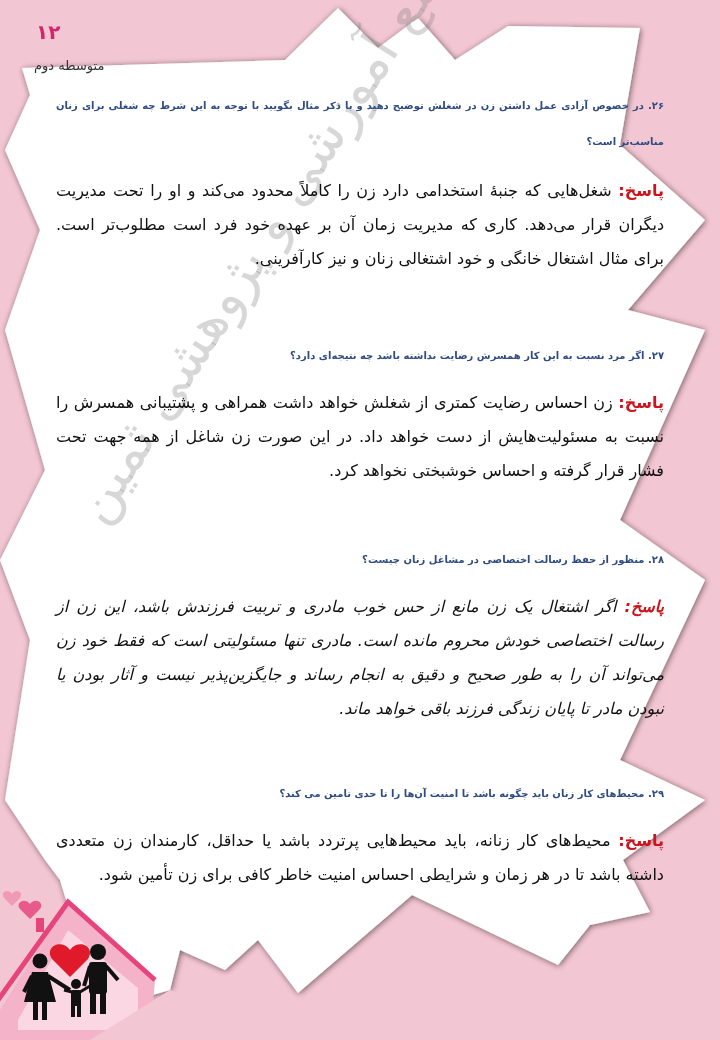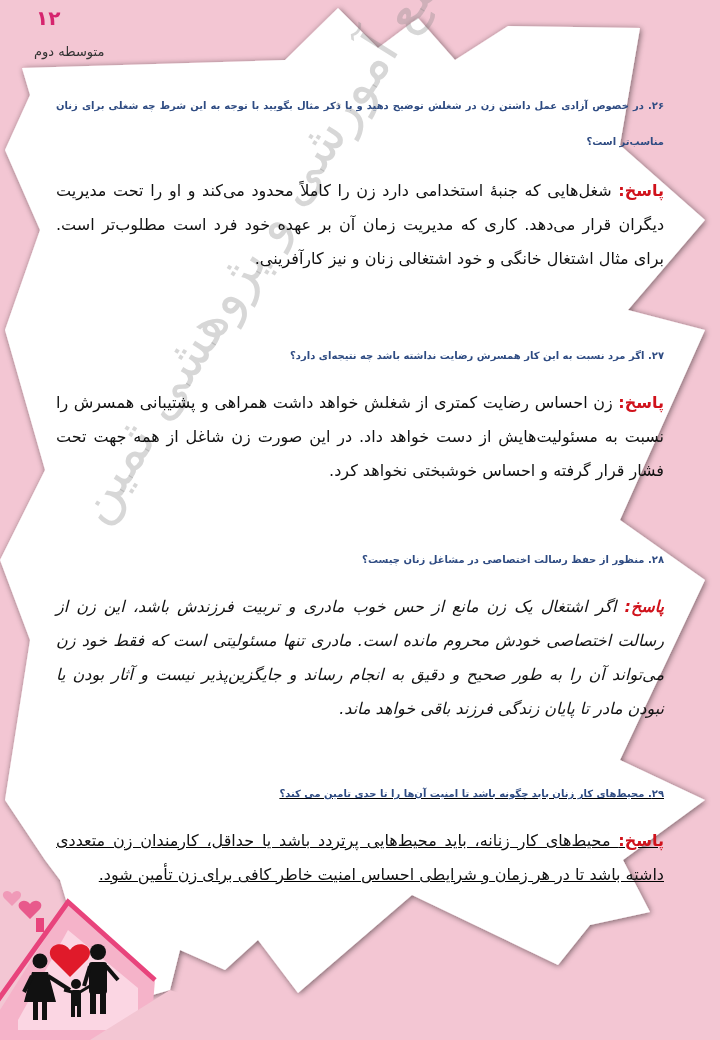--- a/index.html
+++ b/index.html
@@ -14,21 +14,21 @@
       background: #f3c6d3;
       font-family: "DejaVu Sans", sans-serif;
     }
     .bg-svg {
       position: absolute;
       left: 0; top: 0;
       width: 720px; height: 1040px;
     }
     .header {
       position: absolute;
-      top: 8px;
+      top: 22px;
       left: 30px;
       width: 380px;
       height: 52px;
       direction: rtl;
     }
     .header-title {
       position: absolute;
       right: 0;
       top: 12px;
       font-size: 21px;
@@ -151,21 +151,21 @@
   <div class="qa" style="top:250px;">
     <p class="question">۲۷. اگر مرد نسبت به این کار همسرش رضایت نداشته باشد چه نتیجه‌ای دارد؟</p>
     <p class="answer" style="margin-top:12px;"><span class="label">پاسخ:</span><span> زن احساس رضایت کمتری از شغلش خواهد داشت همراهی و پشتیبانی همسرش را نسبت به مسئولیت‌هایش از دست خواهد داد. در این صورت زن شاغل از همه جهت تحت فشار قرار گرفته و احساس خوشبختی نخواهد کرد.</span></p>
   </div>
 
   <div class="qa" style="top:454px;">
     <p class="question">۲۸. منظور از حفظ رسالت اختصاصی در مشاغل زنان چیست؟</p>
     <p class="answer" style="margin-top:12px;font-style:italic;"><span class="label">پاسخ:</span><span> اگر اشتغال یک زن مانع از حس خوب مادری و تربیت فرزندش باشد، این زن از رسالت اختصاصی خودش محروم مانده است. مادری تنها مسئولیتی است که فقط خود زن می‌تواند آن را به طور صحیح و دقیق به انجام رساند و جایگزین‌پذیر نیست و آثار بودن یا نبودن مادر تا پایان زندگی فرزند باقی خواهد ماند.</span></p>
   </div>
 
-  <div class="qa" style="top:688px;text-decoration:underline;">
+  <div class="qa" style="top:688px;">
     <p class="question">۲۹. محیط‌های کار زنان باید چگونه باشد تا امنیت آن‌ها را تا حدی تامین می کند؟</p>
     <p class="answer" style="margin-top:12px;"><span class="label">پاسخ:</span><span> محیط‌های کار زنانه، باید محیط‌هایی پرتردد باشد یا حداقل، کارمندان زن متعددی داشته باشد تا در هر زمان و شرایطی احساس امنیت خاطر کافی برای زن تأمین شود.</span></p>
   </div>
 </div>
 
 <svg class="family-art" viewBox="0 0 200 160" xmlns="http://www.w3.org/2000/svg">
 
   <path d="M12 14 c-4 -6 -12 -2 -8 4 l8 8 l8 -8 c4 -6 -4 -10 -8 -4z" fill="#f09ab8"></path>
   <path d="M30 24 c-5 -7 -15 -2 -10 5 l10 10 l10 -10 c5 -7 -5 -12 -10 -5z" fill="#e85a8c"></path>
 

